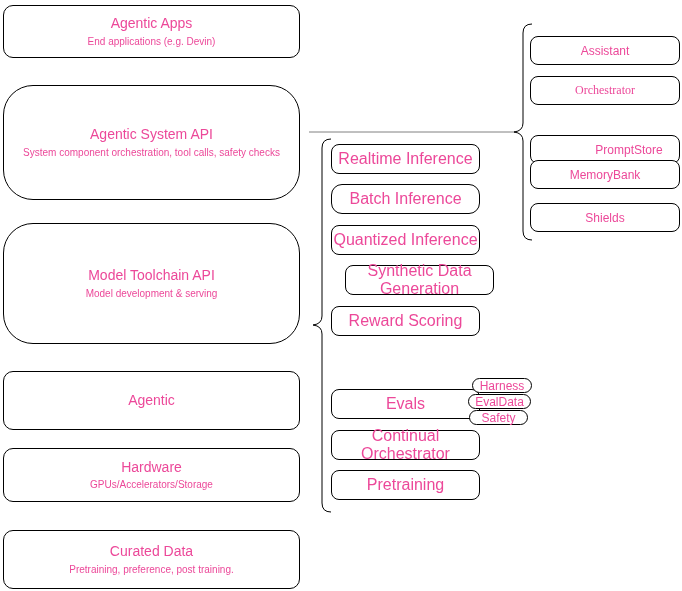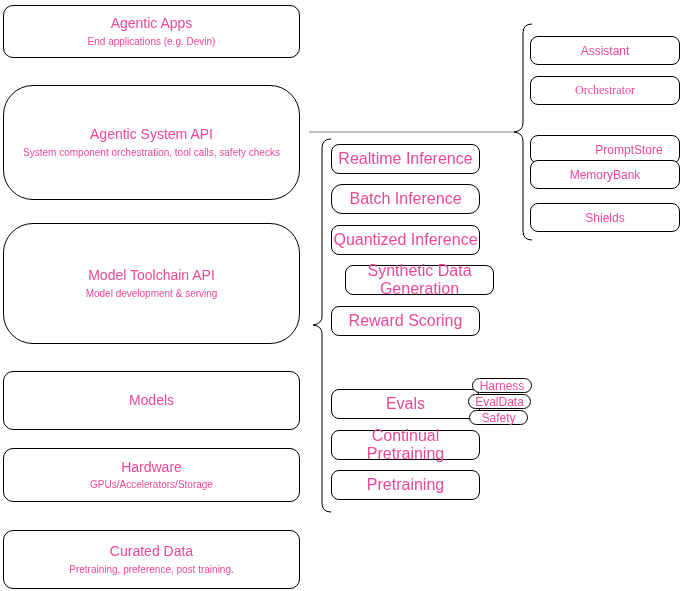--- a/index.html
+++ b/index.html
@@ -76,21 +76,21 @@
     <div class="title">Agentic System API</div>
     <div class="subtitle">System component orchestration, tool calls, safety checks</div>
   </div>
 
   <div class="node stack-node r18" style="top:223px; height:121px;">
     <div class="title">Model Toolchain API</div>
     <div class="subtitle">Model development &amp; serving</div>
   </div>
 
   <div class="node stack-node r10" style="top:371px; height:59px;">
-    <div class="title">Models</div>
+    <div class="title">Agentic</div>
   </div>
 
   <div class="node stack-node r10" style="top:448px; height:54px;">
     <div class="title">Hardware</div>
     <div class="subtitle">GPUs/Accelerators/Storage</div>
   </div>
 
   <div class="node stack-node r10" style="top:530px; height:59px;">
     <div class="title">Curated Data</div>
     <div class="subtitle">Pretraining, preference, post training.</div>
@@ -108,21 +108,21 @@
   <div class="node chip" style="top:265px;margin-left:14px;">
     <span>Synthetic Data Generation</span>
   </div>
   <div class="node chip" style="top:306px;">
     <span>Reward Scoring</span>
   </div>
   <div class="node chip" style="top:389px;">
     <span>Evals</span>
   </div>
   <div class="node chip" style="top:430px;">
-    <span>Continual Pretraining</span>
+    <span>Continual Orchestrator</span>
   </div>
   <div class="node chip" style="top:470px;">
     <span>Pretraining</span>
   </div>
 
   <div class="pill" style="left:472px; top:378px; width:60px; height:15px;">
     <span>Harness</span>
   </div>
   <div class="pill" style="left:468px; top:394px; width:63px; height:15px;">
     <span>EvalData</span>

